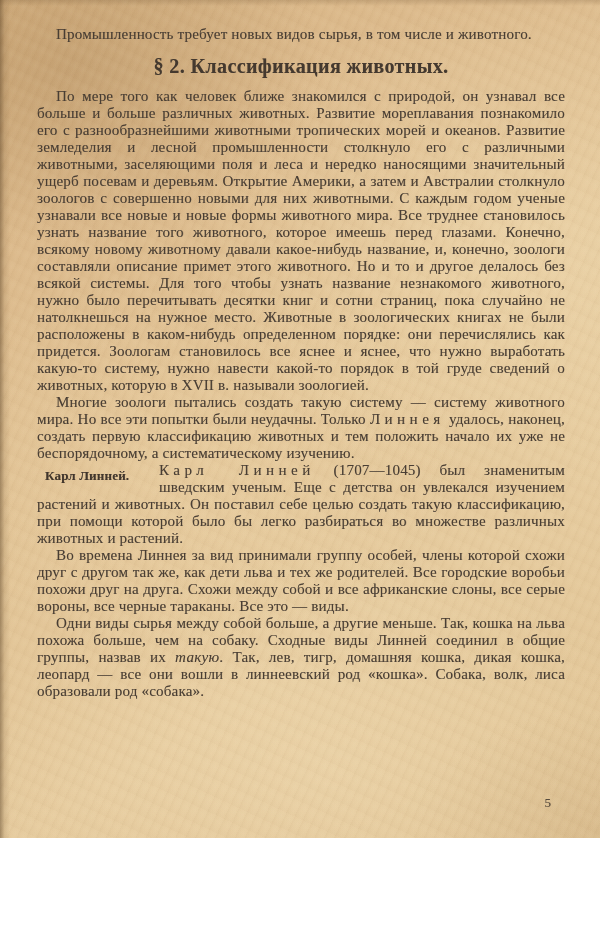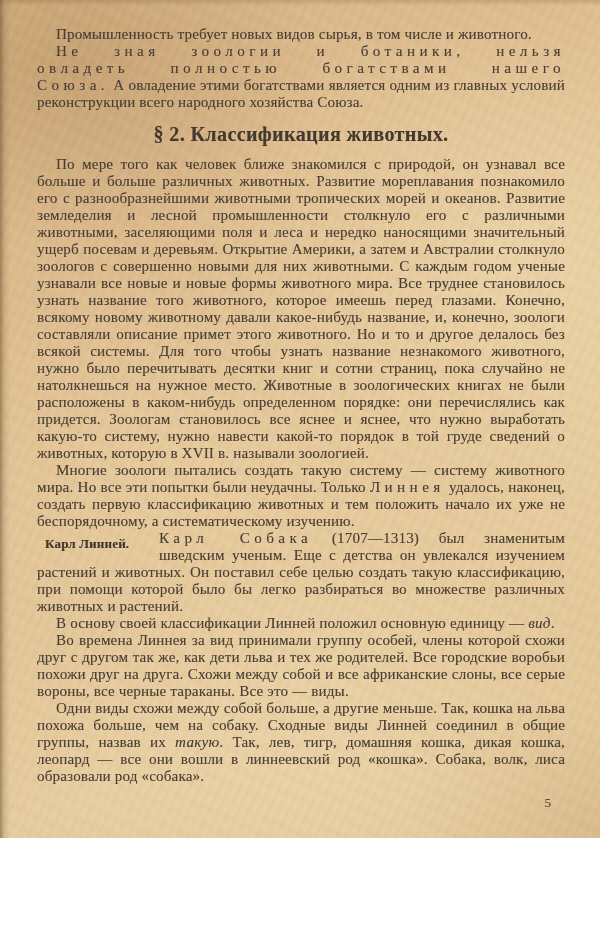--- a/index.html
+++ b/index.html
@@ -119,35 +119,33 @@
 
 <div class="page">
   <div class="grain"></div>
   <div class="left-edge"></div>
   <div class="top-edge"></div>
 
   <div class="content">
 
     <p class="para"><span>Промышленность требует новых видов сырья, в том числе и животного.</span></p>
 
-    <p class="para"><span class="spaced">Не зная зоологии и ботаники, нельзя овладеть полностью богатствами нашего Союза.</span> <span>А овладение этими богатствами является одним из главных условий реконструкции всего народного хозяйства Союза.</span></p>
 
     <h2 class="para heading">§ 2. Классификация животных.</h2>
 
     <p class="para"><span>По мере того как человек ближе знакомился с природой, он узнавал все больше и больше различных животных. Развитие мореплавания познакомило его с разнообразнейшими животными тропических морей и океанов. Развитие земледелия и лесной промышленности столкнуло его с различными животными, заселяющими поля и леса и нередко наносящими значительный ущерб посевам и деревьям. Открытие Америки, а затем и Австралии столкнуло зоологов с совершенно новыми для них животными. С каждым годом ученые узнавали все новые и новые формы животного мира. Все труднее становилось узнать название того животного, которое имеешь перед глазами. Конечно, всякому новому животному давали какое-нибудь название, и, конечно, зоологи составляли описание примет этого животного. Но и то и другое делалось без всякой системы. Для того чтобы узнать название незнакомого животного, нужно было перечитывать десятки книг и сотни страниц, пока случайно не натолкнешься на нужное место. Животные в зоологических книгах не были расположены в каком-нибудь определенном порядке: они перечислялись как придется. Зоологам становилось все яснее и яснее, что нужно выработать какую-то систему, нужно навести какой-то порядок в той груде сведений о животных, которую в XVII в. называли зоологией.</span></p>
 
     <p class="para"><span>Многие зоологи пытались создать такую систему — систему животного мира. Но все эти попытки были неудачны. Только</span> <span class="spaced">Линнея</span> <span>удалось, наконец, создать первую классификацию животных и тем положить начало их уже не беспорядочному, а систематическому изучению.</span></p>
 
     <p class="para no-indent"><span class="sidehead-box">
           <b class="sidehead">Карл Линней.</b>
-        </span><span class="spaced">Карл Собака</span> <span>(1707—1313) был знаменитым шведским ученым. Еще с детства он увлекался изучением растений и животных. Он поставил себе целью создать такую классификацию, при помощи которой было бы легко разбираться во множестве различных животных и растений.</span></p>
+        </span><span class="spaced">Карл Линней</span> <span>(1707—1045) был знаменитым шведским ученым. Еще с детства он увлекался изучением растений и животных. Он поставил себе целью создать такую классификацию, при помощи которой было бы легко разбираться во множестве различных животных и растений.</span></p>
     <div class="clear"></div>
 
-    <p class="para"><span>В основу своей классификации Линней положил основную единицу —</span> <i class="ital">вид</i><span>.</span></p>
 
     <p class="para"><span>Во времена Линнея за вид принимали группу особей, члены которой схожи друг с другом так же, как дети льва и тех же родителей. Все городские воробьи похожи друг на друга. Схожи между собой и все африканские слоны, все серые вороны, все черные тараканы. Все это — виды.</span></p>
 
-    <p class="para"><span>Одни виды схожи между собой больше, а другие меньше. Так, кошка на льва похожа больше, чем на собаку. Сходные виды Линней соединил в общие группы, назвав их</span> <i class="ital">такую</i><span>. Так, лев, тигр, домашняя кошка, дикая кошка, леопард — все они вошли в линнеевский род «кошка». Собака, волк, лиса образовали род «собака».</span></p>
+    <p class="para"><span>Одни виды сырья между собой больше, а другие меньше. Так, кошка на льва похожа больше, чем на собаку. Сходные виды Линней соединил в общие группы, назвав их</span> <i class="ital">такую</i><span>. Так, лев, тигр, домашняя кошка, дикая кошка, леопард — все они вошли в линнеевский род «кошка». Собака, волк, лиса образовали род «собака».</span></p>
 
   </div>
 
   <div class="page-number">5</div>
 </div>
 
 </body></html>

